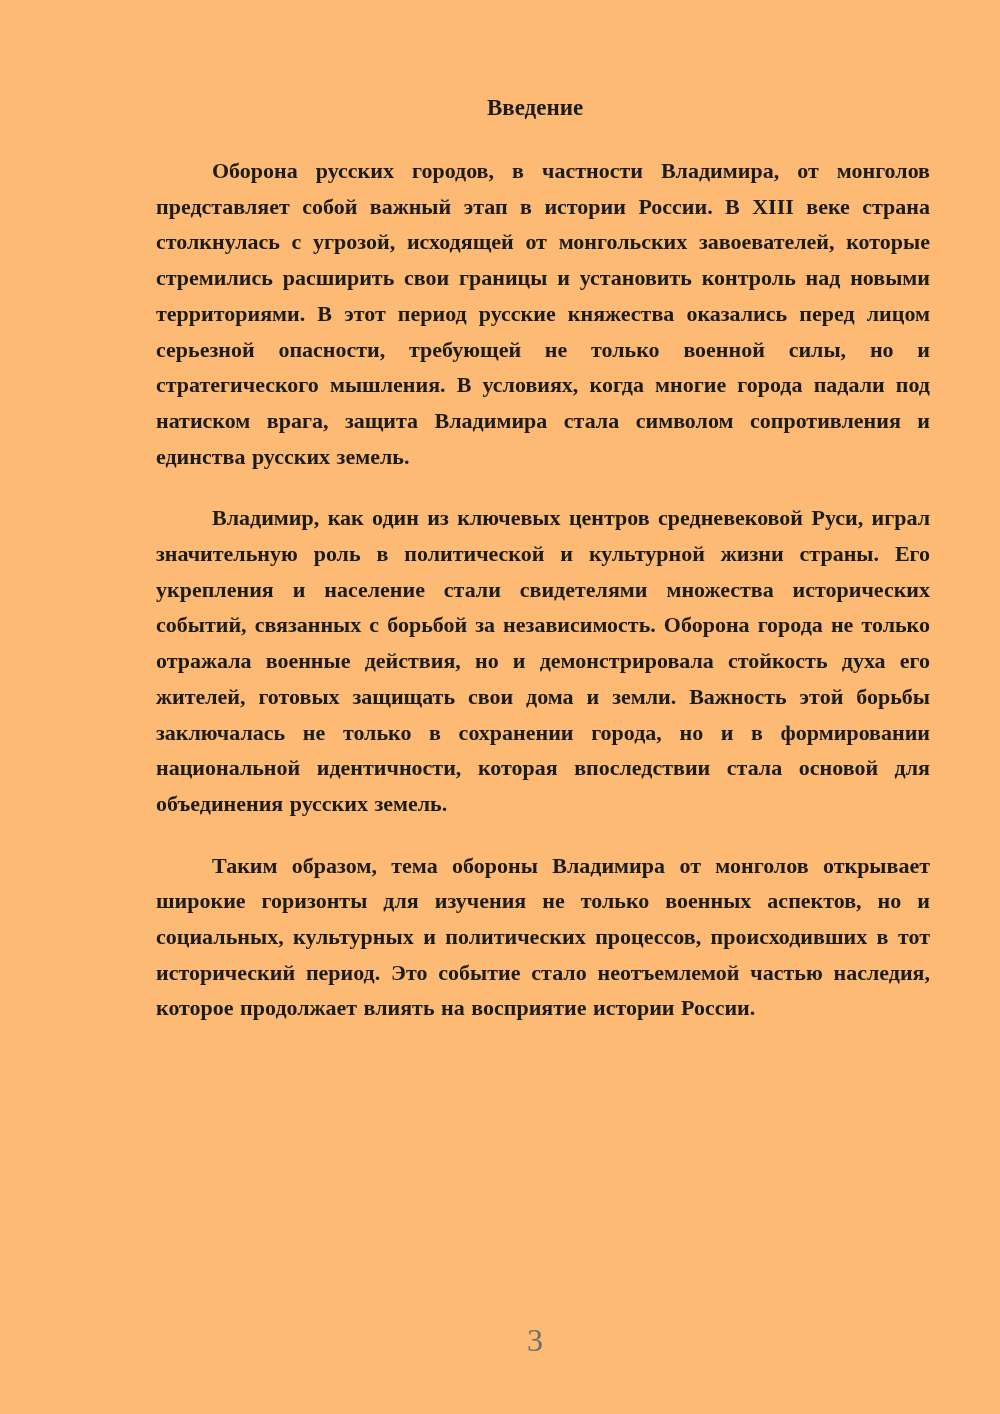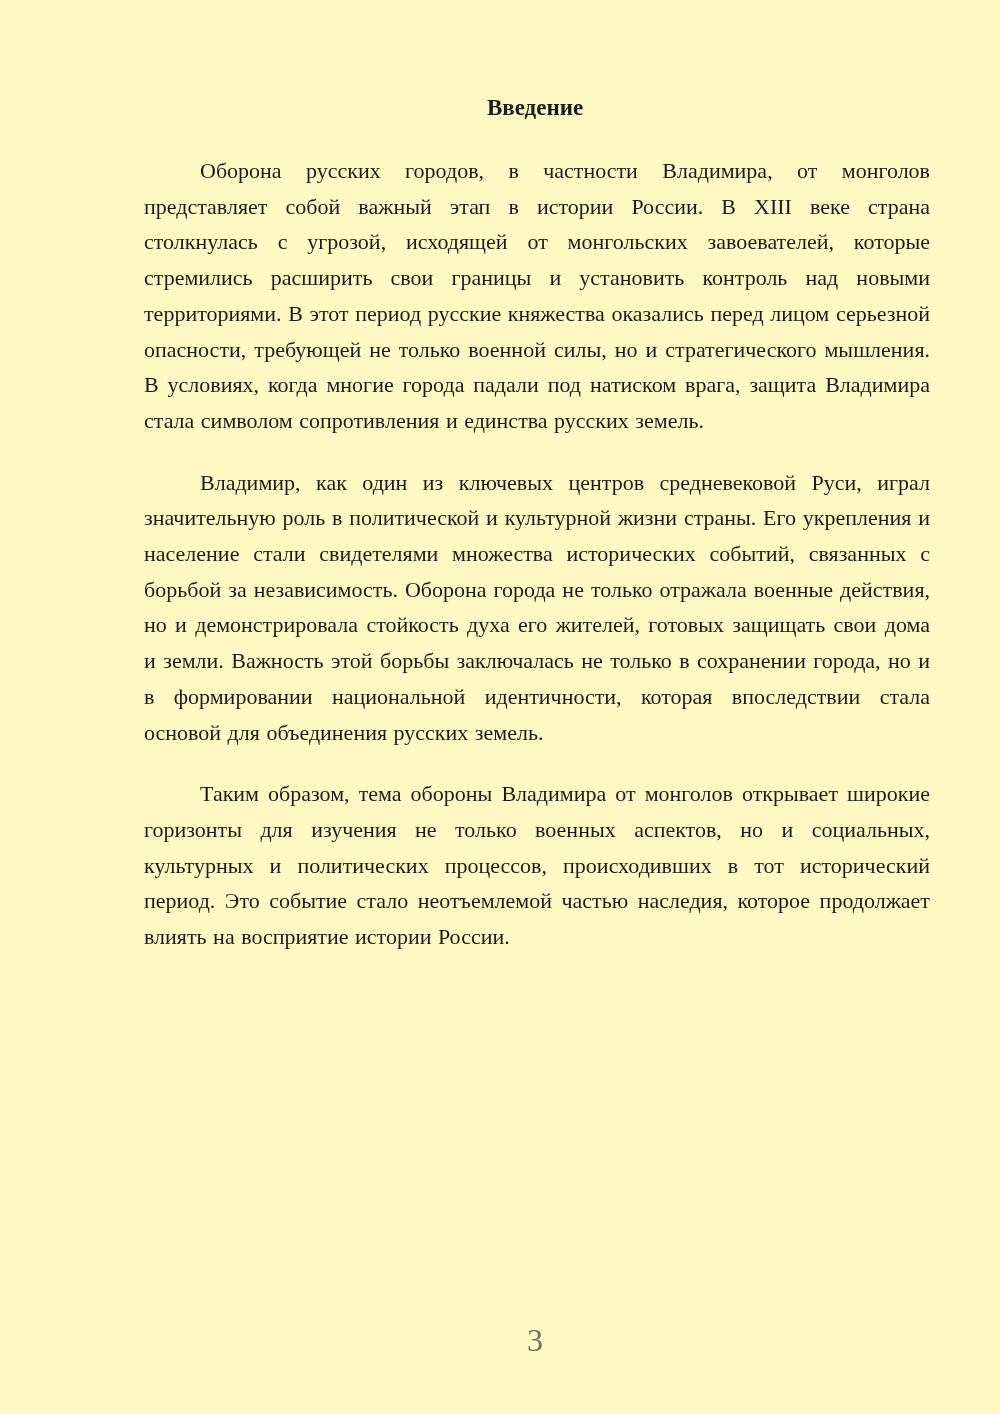--- a/index.html
+++ b/index.html
@@ -4,45 +4,46 @@
 <style>
   html, body {
     margin: 0;
     padding: 0;
     background: #ffffff;
   }
   .page {
     position: relative;
     width: 1000px;
     height: 1414px;
-    background: #fef9c3;
+    background: #fdba74;
     overflow: hidden;
     font-family: "Liberation Serif", "DejaVu Serif", serif;
     color: #1c1c1c;
   }
   .content {
     position: absolute;
     left: 140px;
     top: 90px;
     width: 790px;
   }
   .doc-title {
     margin: 0 0 27px 0;
     font-size: 23px;
     line-height: 36px;
     font-weight: bold;
     text-align: center;
   }
   .para {
-    margin: 0 0 26px 4px;
+    margin: 0 0 26px 16px;
     font-size: 22px;
     line-height: 35.7px;
     text-align: justify;
     text-indent: 56px;
     word-spacing: 1px;
+    font-weight: bold;
   }
   .page-number {
     position: absolute;
     left: 140px;
     top: 1322px;
     width: 790px;
     text-align: center;
     font-size: 32px;
     line-height: 36px;
     color: #6e6e6e;

